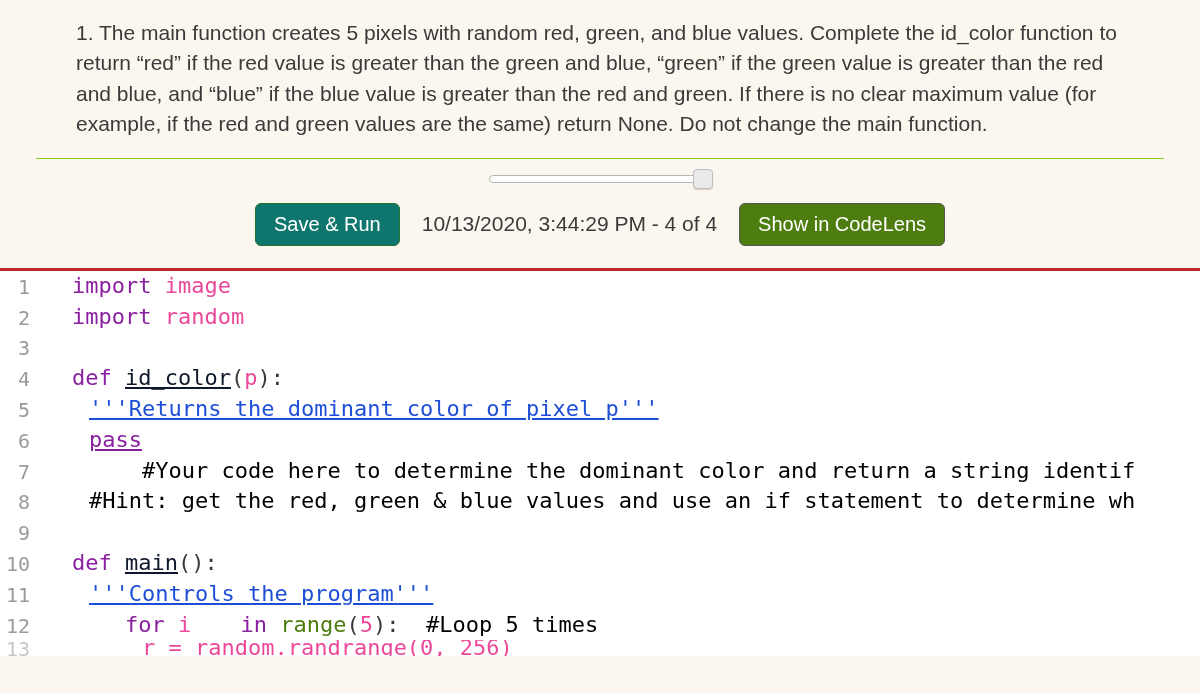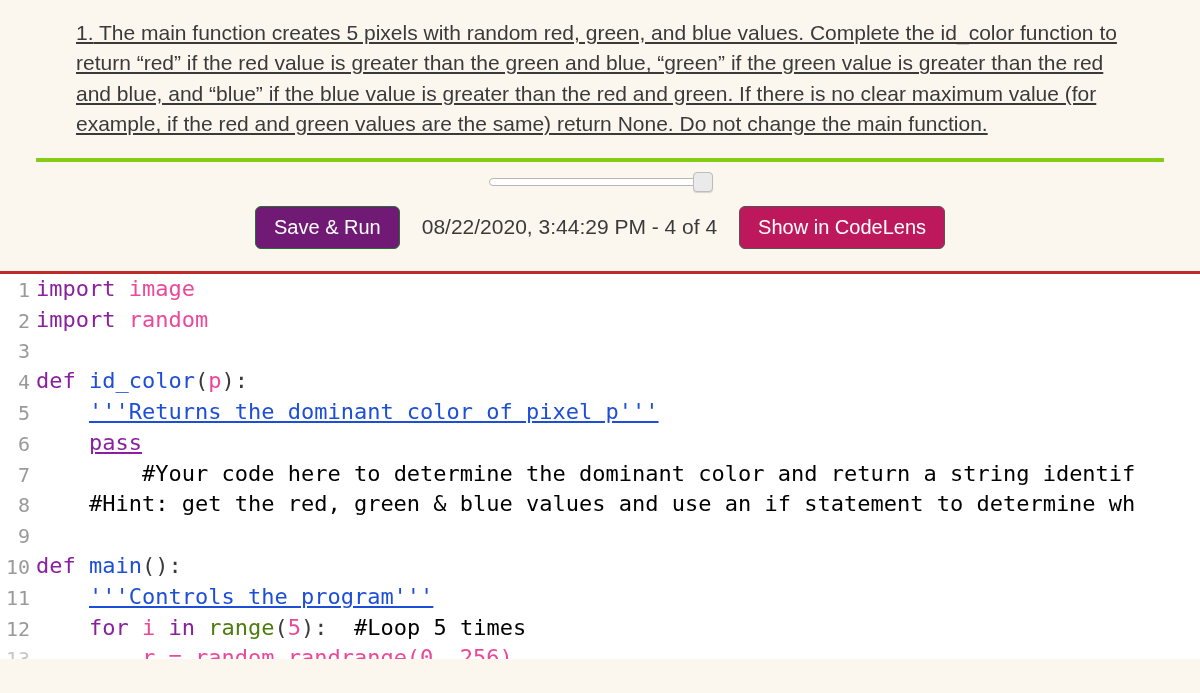--- a/index.html
+++ b/index.html
@@ -9,22 +9,21 @@
     background: #fcf7ee;
     color: #3a3a3a;
     font-size: 21px;
     line-height: 1.45;
   }
   .wrap {
     padding: 18px 36px 0 36px;
   }
   .question {
     padding: 0 40px 18px 40px;
-    border-bottom: 4px solid #84cc16;
-    text-decoration: underline;
+    border-bottom: 1px solid #84cc16;
   }
   .controls {
     display: flex;
     align-items: center;
     justify-content: center;
     gap: 22px;
     padding: 44px 0 22px 0;
     position: relative;
   }
   .slider-wrap {
@@ -59,25 +58,25 @@
   .btn {
     font-size: 20px;
     padding: 9px 18px;
     border-radius: 6px;
     border: 1px solid;
     color: #fff;
     cursor: pointer;
     font-family: inherit;
   }
   .btn-green {
-    background: #701a75;
+    background: #0f766e;
     border-color: #237030;
   }
   .btn-grey {
-    background: #be185d;
+    background: #4d7c0f;
     border-color: #555555;
   }
   .timestamp {
     color: #3a3a3a;
     font-size: 21px;
   }
   .code-area {
     border-top: 3px solid #c02a2a;
     background: #fff;
     font-family: "Menlo", "Consolas", monospace;
@@ -96,45 +95,45 @@
     padding-right: 6px;
     flex-shrink: 0;
     user-select: none;
     font-size: 20px;
     padding-top: 2px;
   }
   .code {
     flex: 1;
     overflow: hidden;
   }
-  .kw   { color: #8a1fa0; }
-  .def  { color: #1d4ed8; }
+  .kw   { color: #8a1fa0; margin-left: 36px; }
+  .def  { color: #0f172a; text-decoration: underline; }
   .str  { color: #1d4ed8; text-decoration: underline; }
   .com  { color: #000000; }
   .builtin { color: #4d7c0f; }
   .name { color: #ec4899; }
   .pass { color: #8a1fa0; text-decoration: underline; }
 
   .last-line .gutter { color:#c7c7c7; }
   .last-line .code { color:#222; }
-  .partial { height: 16px; overflow:hidden; }
+  .partial { height: 16px; overflow:hidden;align-items:center; }
 </style>
 </head>
 <body>
 
 <div class="wrap">
   <div class="question">
     <span>1.</span>
     <span>The main function creates 5 pixels with random red, green, and blue values. Complete the id_color function to return “red” if the red value is greater than the green and blue, “green” if the green value is greater than the red and blue, and “blue” if the blue value is greater than the red and green. If there is no clear maximum value (for example, if the red and green values are the same) return None. Do not change the main function.</span>
   </div>
 
   <div class="controls">
     <div class="slider-wrap">
       <div class="slider-track"></div>
       <div class="slider-thumb"></div>
     </div>
     <button class="btn btn-green">Save &amp; Run</button>
-    <span class="timestamp">08/22/2020, 3:44:29 PM - 4 of 4</span>
+    <span class="timestamp">10/13/2020, 3:44:29 PM - 4 of 4</span>
     <button class="btn btn-grey">Show in CodeLens</button>
   </div>
 </div>
 
 <div class="code-area" id="code-area"><div class="code-line"><div class="gutter">1</div><div class="code"><span class="kw">import</span> <span class="name">image</span></div></div><div class="code-line"><div class="gutter">2</div><div class="code"><span class="kw">import</span> <span class="name">random</span></div></div><div class="code-line"><div class="gutter">3</div><div class="code">&nbsp;</div></div><div class="code-line"><div class="gutter">4</div><div class="code"><span class="kw">def</span> <span class="def">id_color</span>(<span class="name">p</span>):</div></div><div class="code-line"><div class="gutter">5</div><div class="code">    <span class="str">'''Returns the dominant color of pixel p'''</span></div></div><div class="code-line"><div class="gutter">6</div><div class="code">    <span class="pass">pass</span></div></div><div class="code-line"><div class="gutter">7</div><div class="code">        <span class="com">#Your code here to determine the dominant color and return a string identif</span></div></div><div class="code-line"><div class="gutter">8</div><div class="code">    <span class="com">#Hint: get the red, green &amp; blue values and use an if statement to determine wh</span></div></div><div class="code-line"><div class="gutter">9</div><div class="code">&nbsp;</div></div><div class="code-line"><div class="gutter">10</div><div class="code"><span class="kw">def</span> <span class="def">main</span>():</div></div><div class="code-line"><div class="gutter">11</div><div class="code">    <span class="str">'''Controls the program'''</span></div></div><div class="code-line"><div class="gutter">12</div><div class="code">    <span class="kw">for</span> <span class="name">i</span> <span class="kw">in</span> <span class="builtin">range</span>(<span class="name">5</span>):  <span class="com">#Loop 5 times</span></div></div><div class="code-line last-line partial"><div class="gutter">13</div><div class="code">        <span class="name">r = random.randrange(0, 256)</span></div></div></div>
 
 </body></html>

